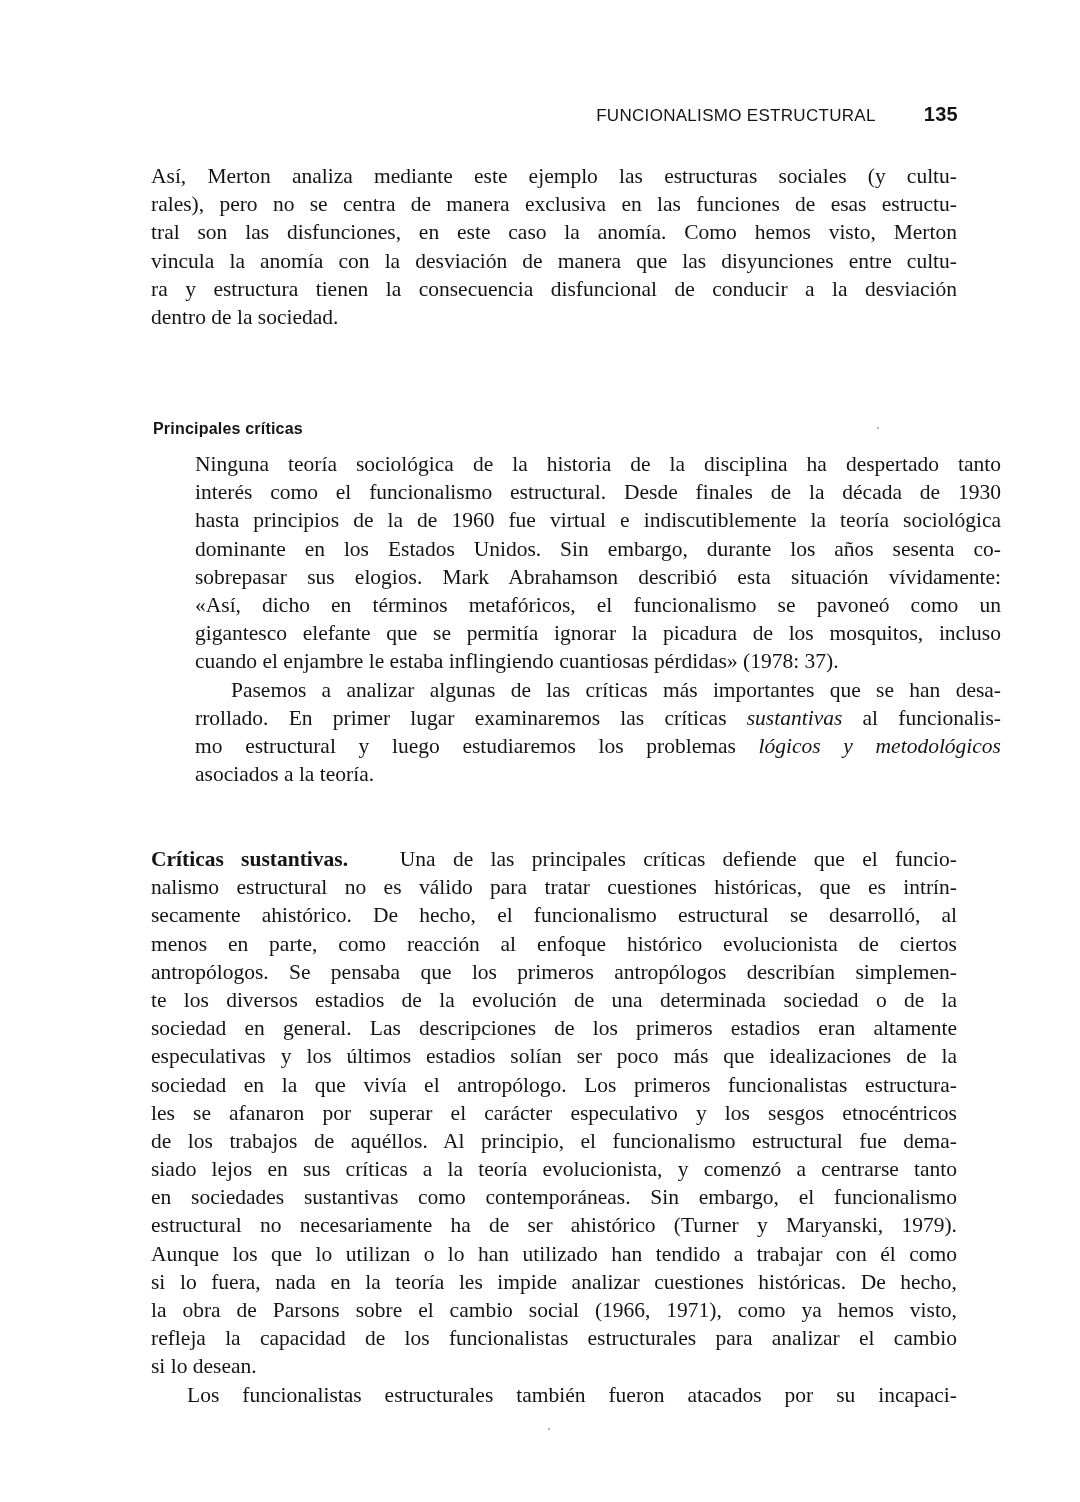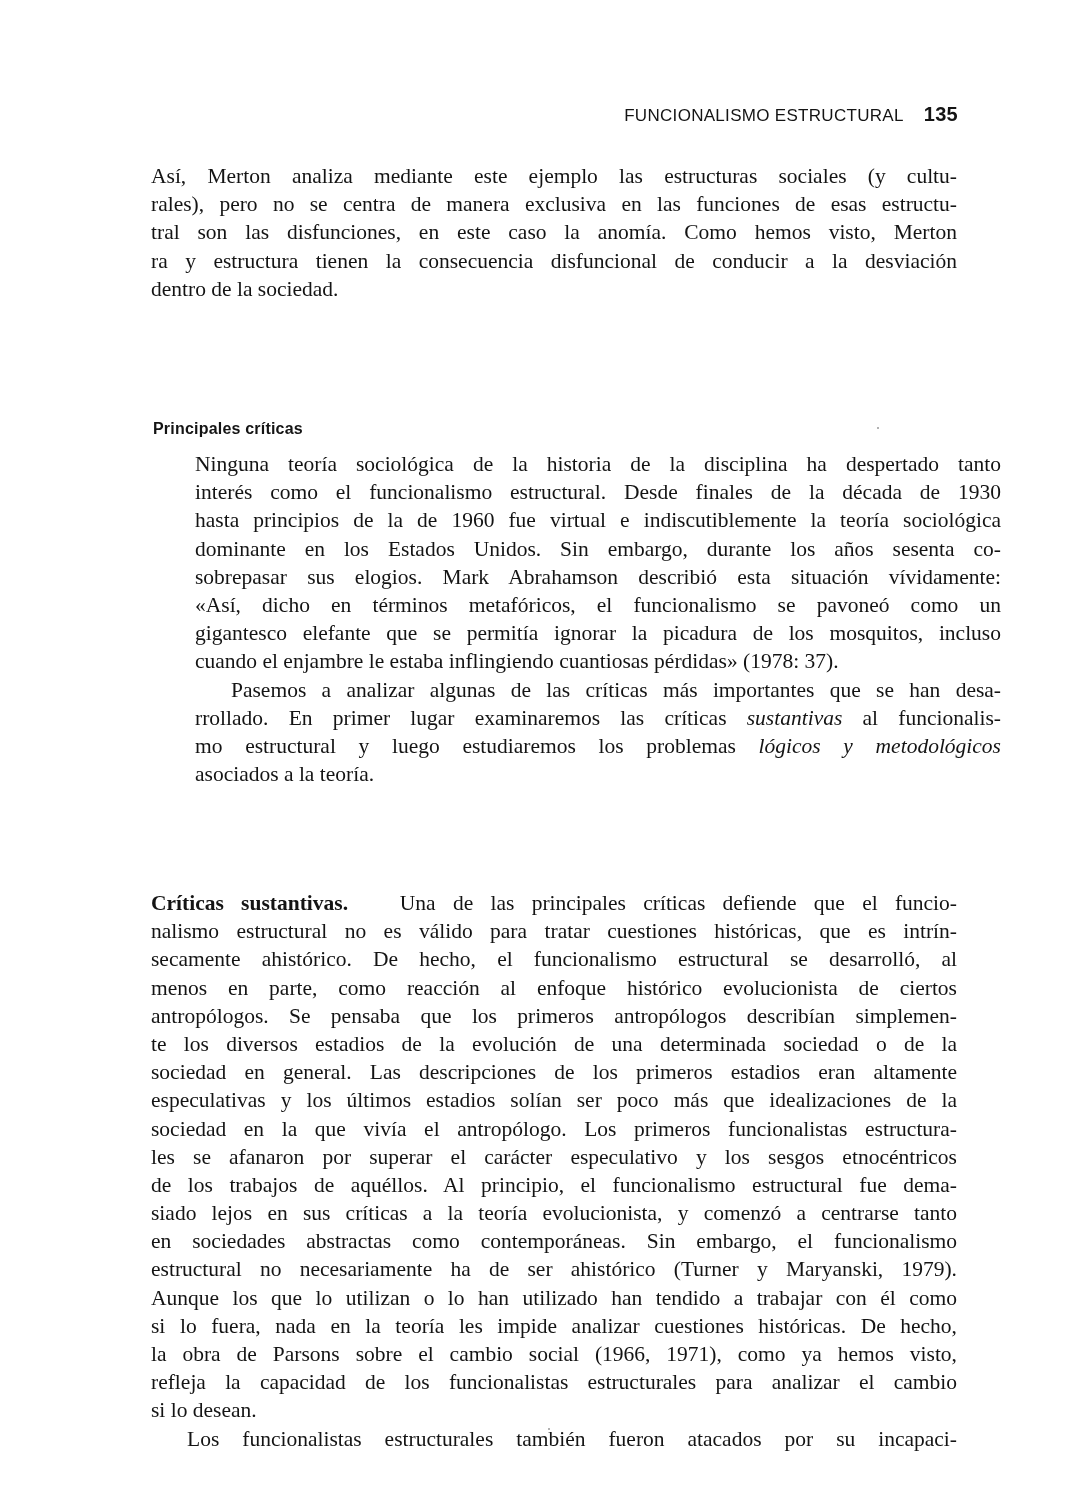--- a/index.html
+++ b/index.html
@@ -25,21 +25,21 @@
       top: 102px;
       left: 150px;
       width: 808px;
       text-align: right;
       font-family: "Liberation Sans", sans-serif;
       font-size: 17px;
       letter-spacing: 0.3px;
       line-height: 24px;
     }
     .running-head .head-title {
-      margin-right: 20px;
+      margin-right: 48px;
     }
     .running-head .page-number {
       font-weight: bold;
       font-size: 20px;
     }
     .text-block {
       position: absolute;
       left: 151px;
       width: 806px;
       font-family: "Liberation Serif", serif;
@@ -89,20 +89,21 @@
 <div class="page">
 
   <div class="running-head">
     <span class="head-title">FUNCIONALISMO ESTRUCTURAL</span><span class="page-number">135</span>
   </div>
 
   <div class="text-block" style="top:162px;">
     <span class="line">Así, Merton analiza mediante este ejemplo las estructuras sociales (y cultu-</span>
     <span class="line">rales), pero no se centra de manera exclusiva en las funciones de esas estructu-</span>
     <span class="line">tral son las disfunciones, en este caso la anomía. Como hemos visto, Merton</span>
+    <span class="line">vincula la anomía con la desviación de manera que las disyunciones entre cultu-</span>
     <span class="line">ra y estructura tienen la consecuencia disfuncional de conducir a la desviación</span>
     <span class="line last">dentro de la sociedad.</span>
   </div>
 
   <div class="section-heading">Principales críticas</div>
 
   <div class="text-block" style="top:450px;margin-left:44px;">
     <span class="line">Ninguna teoría sociológica de la historia de la disciplina ha despertado tanto</span>
     <span class="line">interés como el funcionalismo estructural. Desde finales de la década de 1930</span>
     <span class="line">hasta principios de la de 1960 fue virtual e indiscutiblemente la teoría sociológica</span>
@@ -111,34 +112,34 @@
     <span class="line">«Así, dicho en términos metafóricos, el funcionalismo se pavoneó como un</span>
     <span class="line">gigantesco elefante que se permitía ignorar la picadura de los mosquitos, incluso</span>
     <span class="line last">cuando el enjambre le estaba inflingiendo cuantiosas pérdidas» (1978: 37).</span>
 
     <span class="line indent">Pasemos a analizar algunas de las críticas más importantes que se han desa-</span>
     <span class="line"><span>rrollado. En primer lugar examinaremos las críticas </span><em>sustantivas</em><span> al funcionalis-</span></span>
     <span class="line"><span>mo estructural y luego estudiaremos los problemas </span><em>lógicos y metodológicos</em></span>
     <span class="line last">asociados a la teoría.</span>
   </div>
 
-  <div class="text-block" style="top:845px;margin-top:44px;">
+  <div class="text-block" style="top:845px;">
     <span class="line"><span class="run-in">Críticas sustantivas.</span>&nbsp;&nbsp;&nbsp;<span>Una de las principales críticas defiende que el funcio-</span></span>
     <span class="line">nalismo estructural no es válido para tratar cuestiones históricas, que es intrín-</span>
     <span class="line">secamente ahistórico. De hecho, el funcionalismo estructural se desarrolló, al</span>
     <span class="line">menos en parte, como reacción al enfoque histórico evolucionista de ciertos</span>
     <span class="line">antropólogos. Se pensaba que los primeros antropólogos describían simplemen-</span>
     <span class="line">te los diversos estadios de la evolución de una determinada sociedad o de la</span>
     <span class="line">sociedad en general. Las descripciones de los primeros estadios eran altamente</span>
     <span class="line">especulativas y los últimos estadios solían ser poco más que idealizaciones de la</span>
     <span class="line">sociedad en la que vivía el antropólogo. Los primeros funcionalistas estructura-</span>
     <span class="line">les se afanaron por superar el carácter especulativo y los sesgos etnocéntricos</span>
     <span class="line">de los trabajos de aquéllos. Al principio, el funcionalismo estructural fue dema-</span>
     <span class="line">siado lejos en sus críticas a la teoría evolucionista, y comenzó a centrarse tanto</span>
-    <span class="line">en sociedades abstractas como contemporáneas. Sin embargo, el funcionalismo</span>
+    <span class="line">en sociedades sustantivas como contemporáneas. Sin embargo, el funcionalismo</span>
     <span class="line">estructural no necesariamente ha de ser ahistórico (Turner y Maryanski, 1979).</span>
     <span class="line">Aunque los que lo utilizan o lo han utilizado han tendido a trabajar con él como</span>
     <span class="line">si lo fuera, nada en la teoría les impide analizar cuestiones históricas. De hecho,</span>
     <span class="line">la obra de Parsons sobre el cambio social (1966, 1971), como ya hemos visto,</span>
     <span class="line">refleja la capacidad de los funcionalistas estructurales para analizar el cambio</span>
     <span class="line last">si lo desean.</span>
 
     <span class="line indent">Los funcionalistas estructurales también fueron atacados por su incapaci-</span>
   </div>
 

